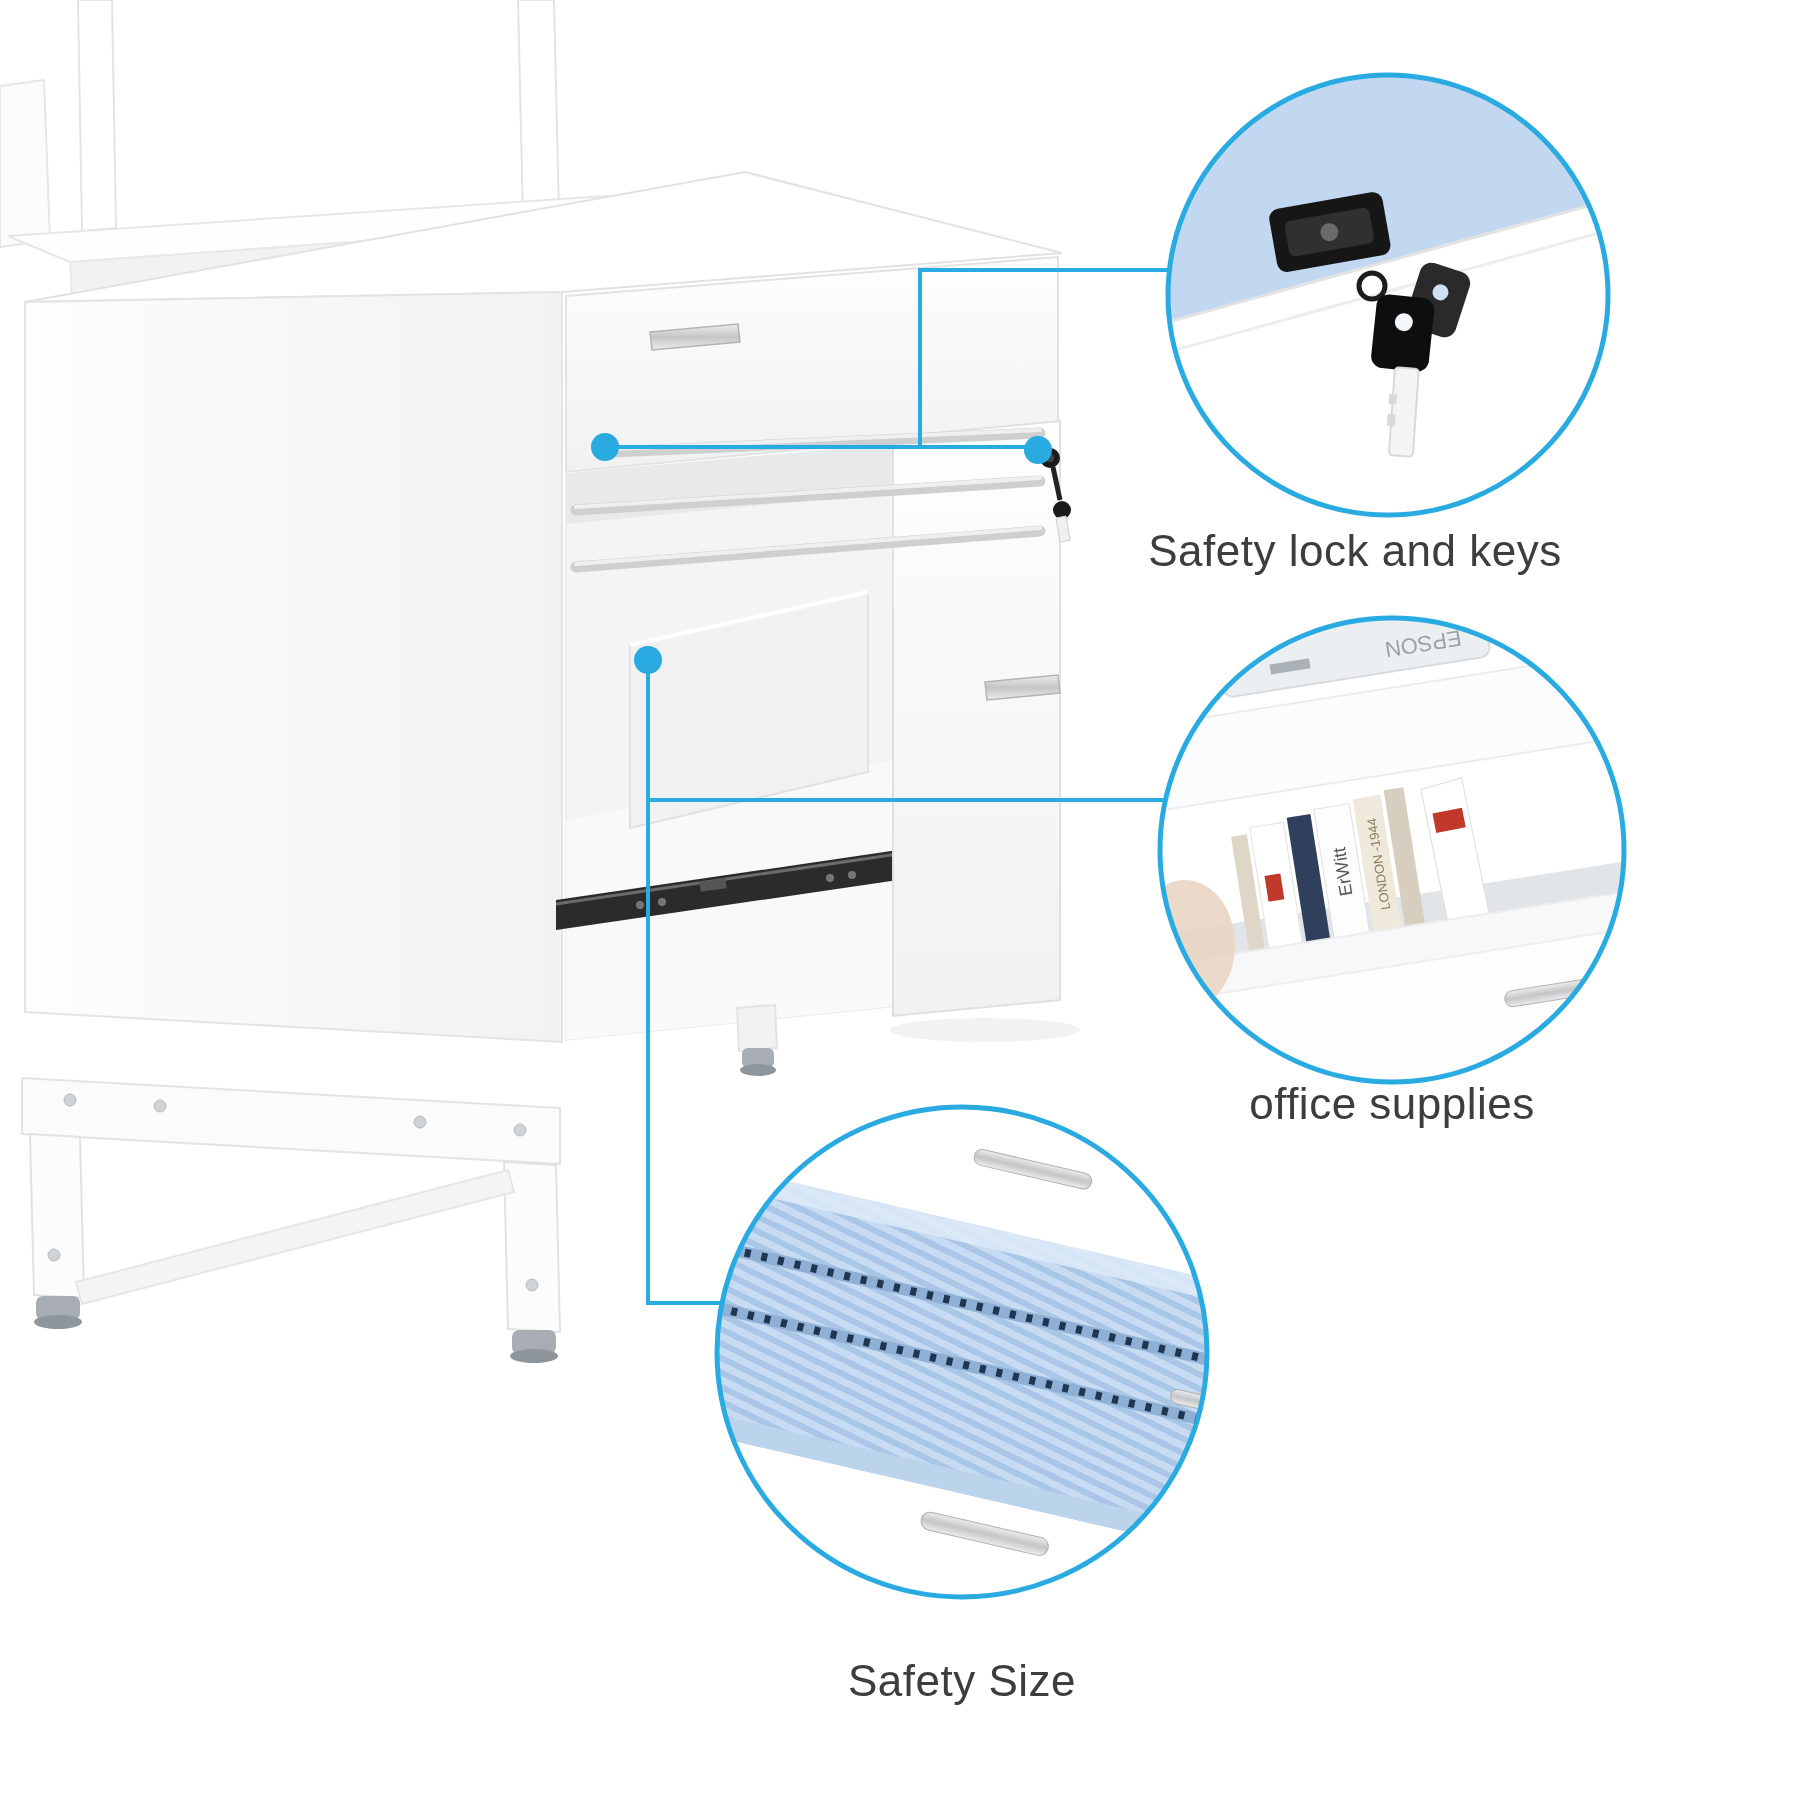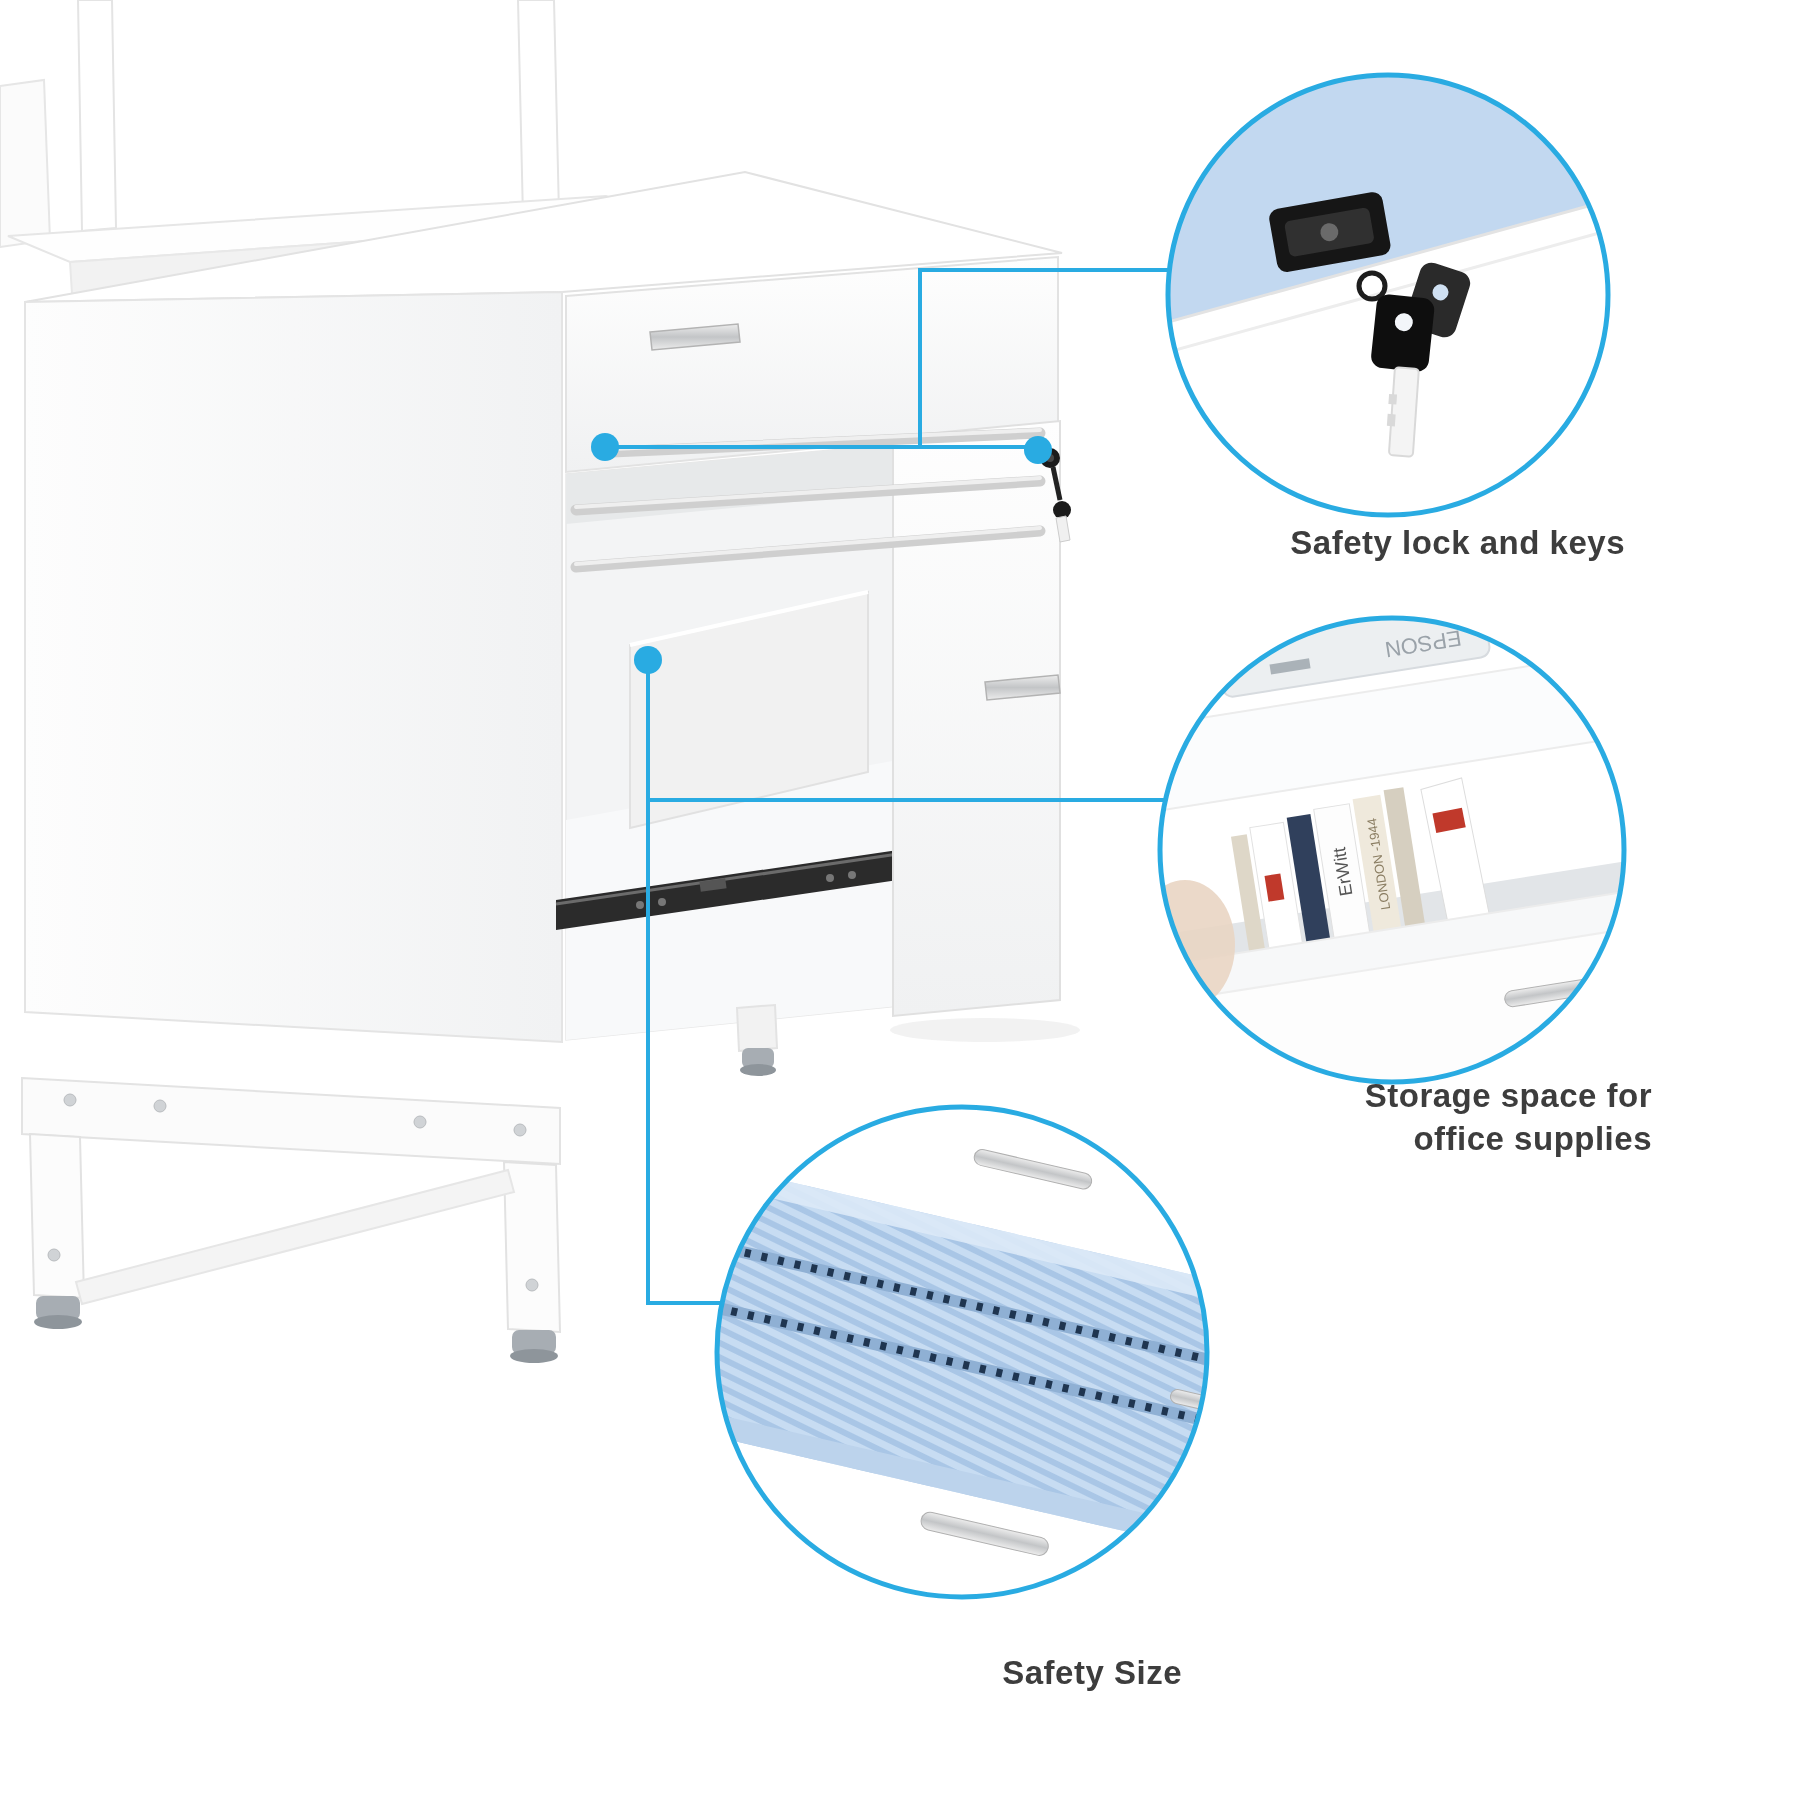--- a/index.html
+++ b/index.html
@@ -12,24 +12,24 @@
     width:1800px;height:1800px;
     background:#ffffff;
     font-family:"Liberation Sans", sans-serif;
     position:relative;
     overflow:hidden;
   }
   .scene-svg{position:absolute;left:0;top:0;}
   .label{
     position:absolute;
     color:var(--label);
-    font-size:33px;
+    font-size:44px;
     line-height:1.3;
-    text-align:right;
-    font-weight:700;
+    text-align:center;
+    font-weight:400;
     letter-spacing:0.5px;
   }
   .cyan-line{stroke:var(--accent);stroke-width:4;fill:none;}
   .cyan-dot{fill:var(--accent);}
   .circle-border{fill:none;stroke:var(--accent);stroke-width:5;}
 </style>
 </head>
 <body>
 
 <div style="position:absolute;inset:0;">
@@ -234,19 +234,18 @@
         <rect x="1175" y="1340" width="50" height="14" rx="7" fill="url(#silver)" stroke="#b0b0b0"></rect>
       </g>
     </g>
     <circle class="circle-border" cx="962" cy="1352" r="245"></circle>
   </g>
 </svg>
 
 <div class="label" style="left:1085px; top:522px; width:540px;">Safety lock and keys</div>
 
 <div class="label" style="left:1132px; top:1075px; width:520px;">
-  <span style="display:block;">Storage space for</span>
   <span style="display:block;">office supplies</span>
 </div>
 
 <div class="label" style="left:742px; top:1652px; width:440px;">Safety Size</div>
 
 </div>
 
 </body></html>

